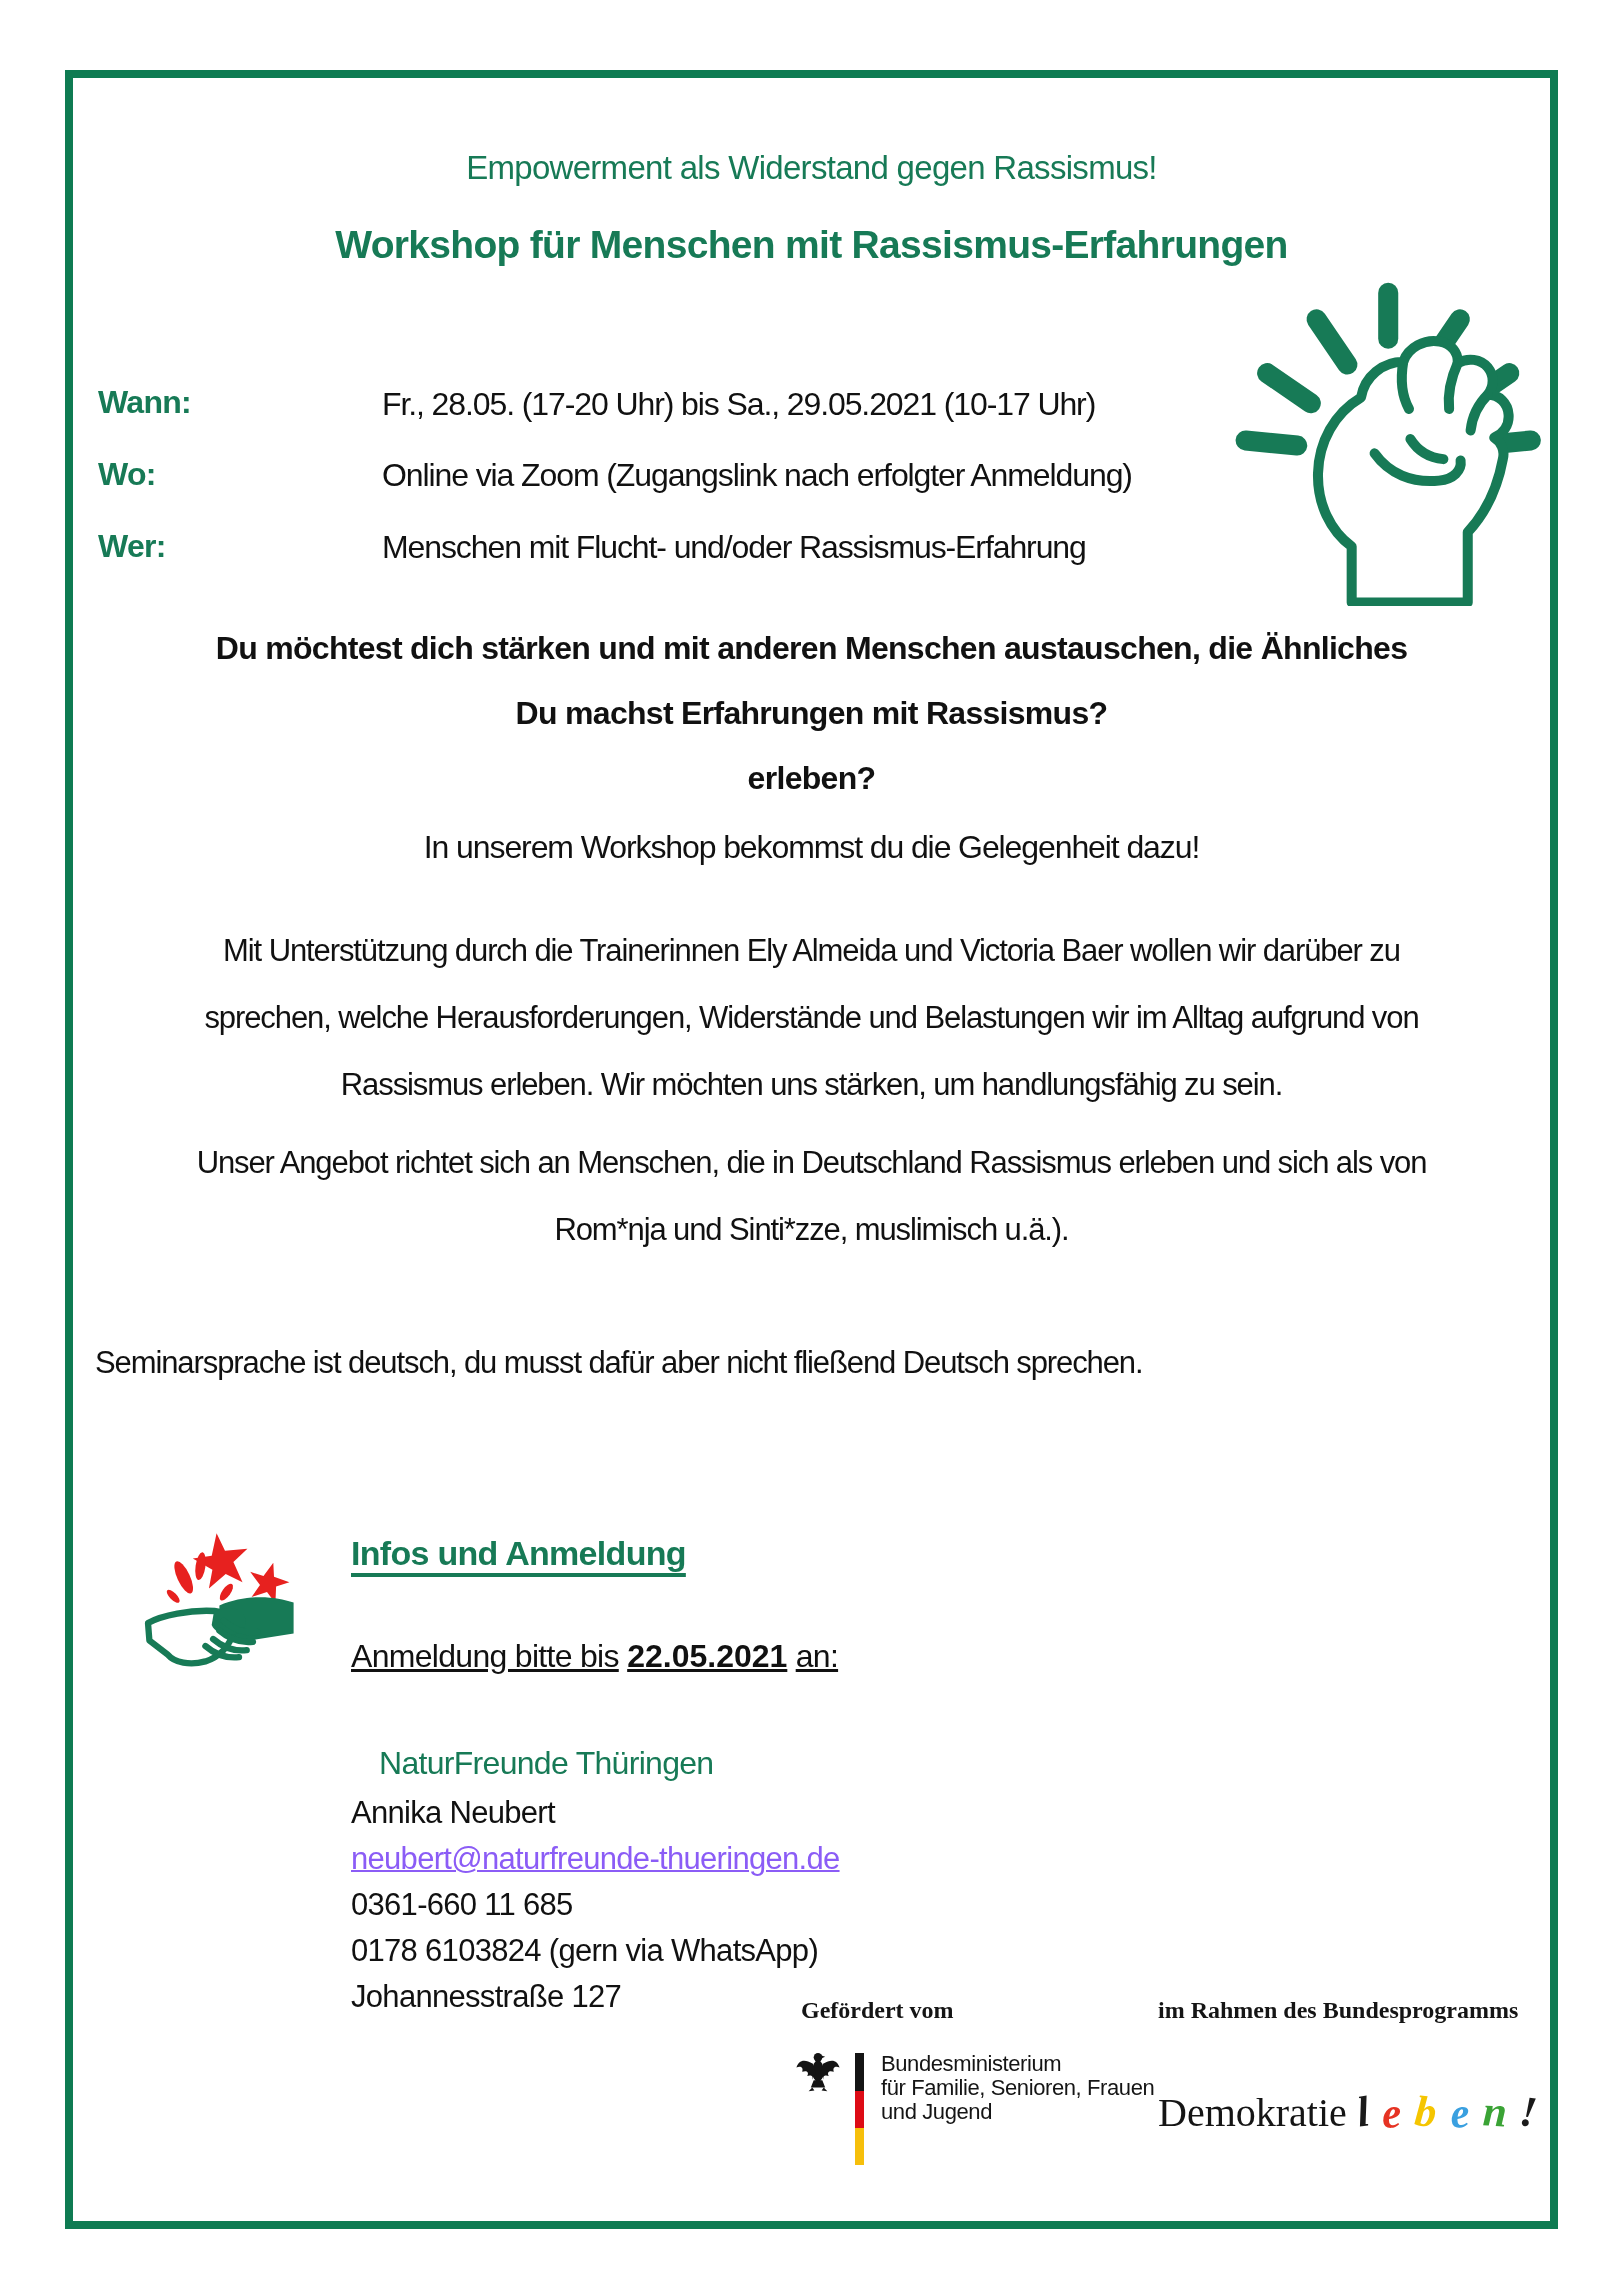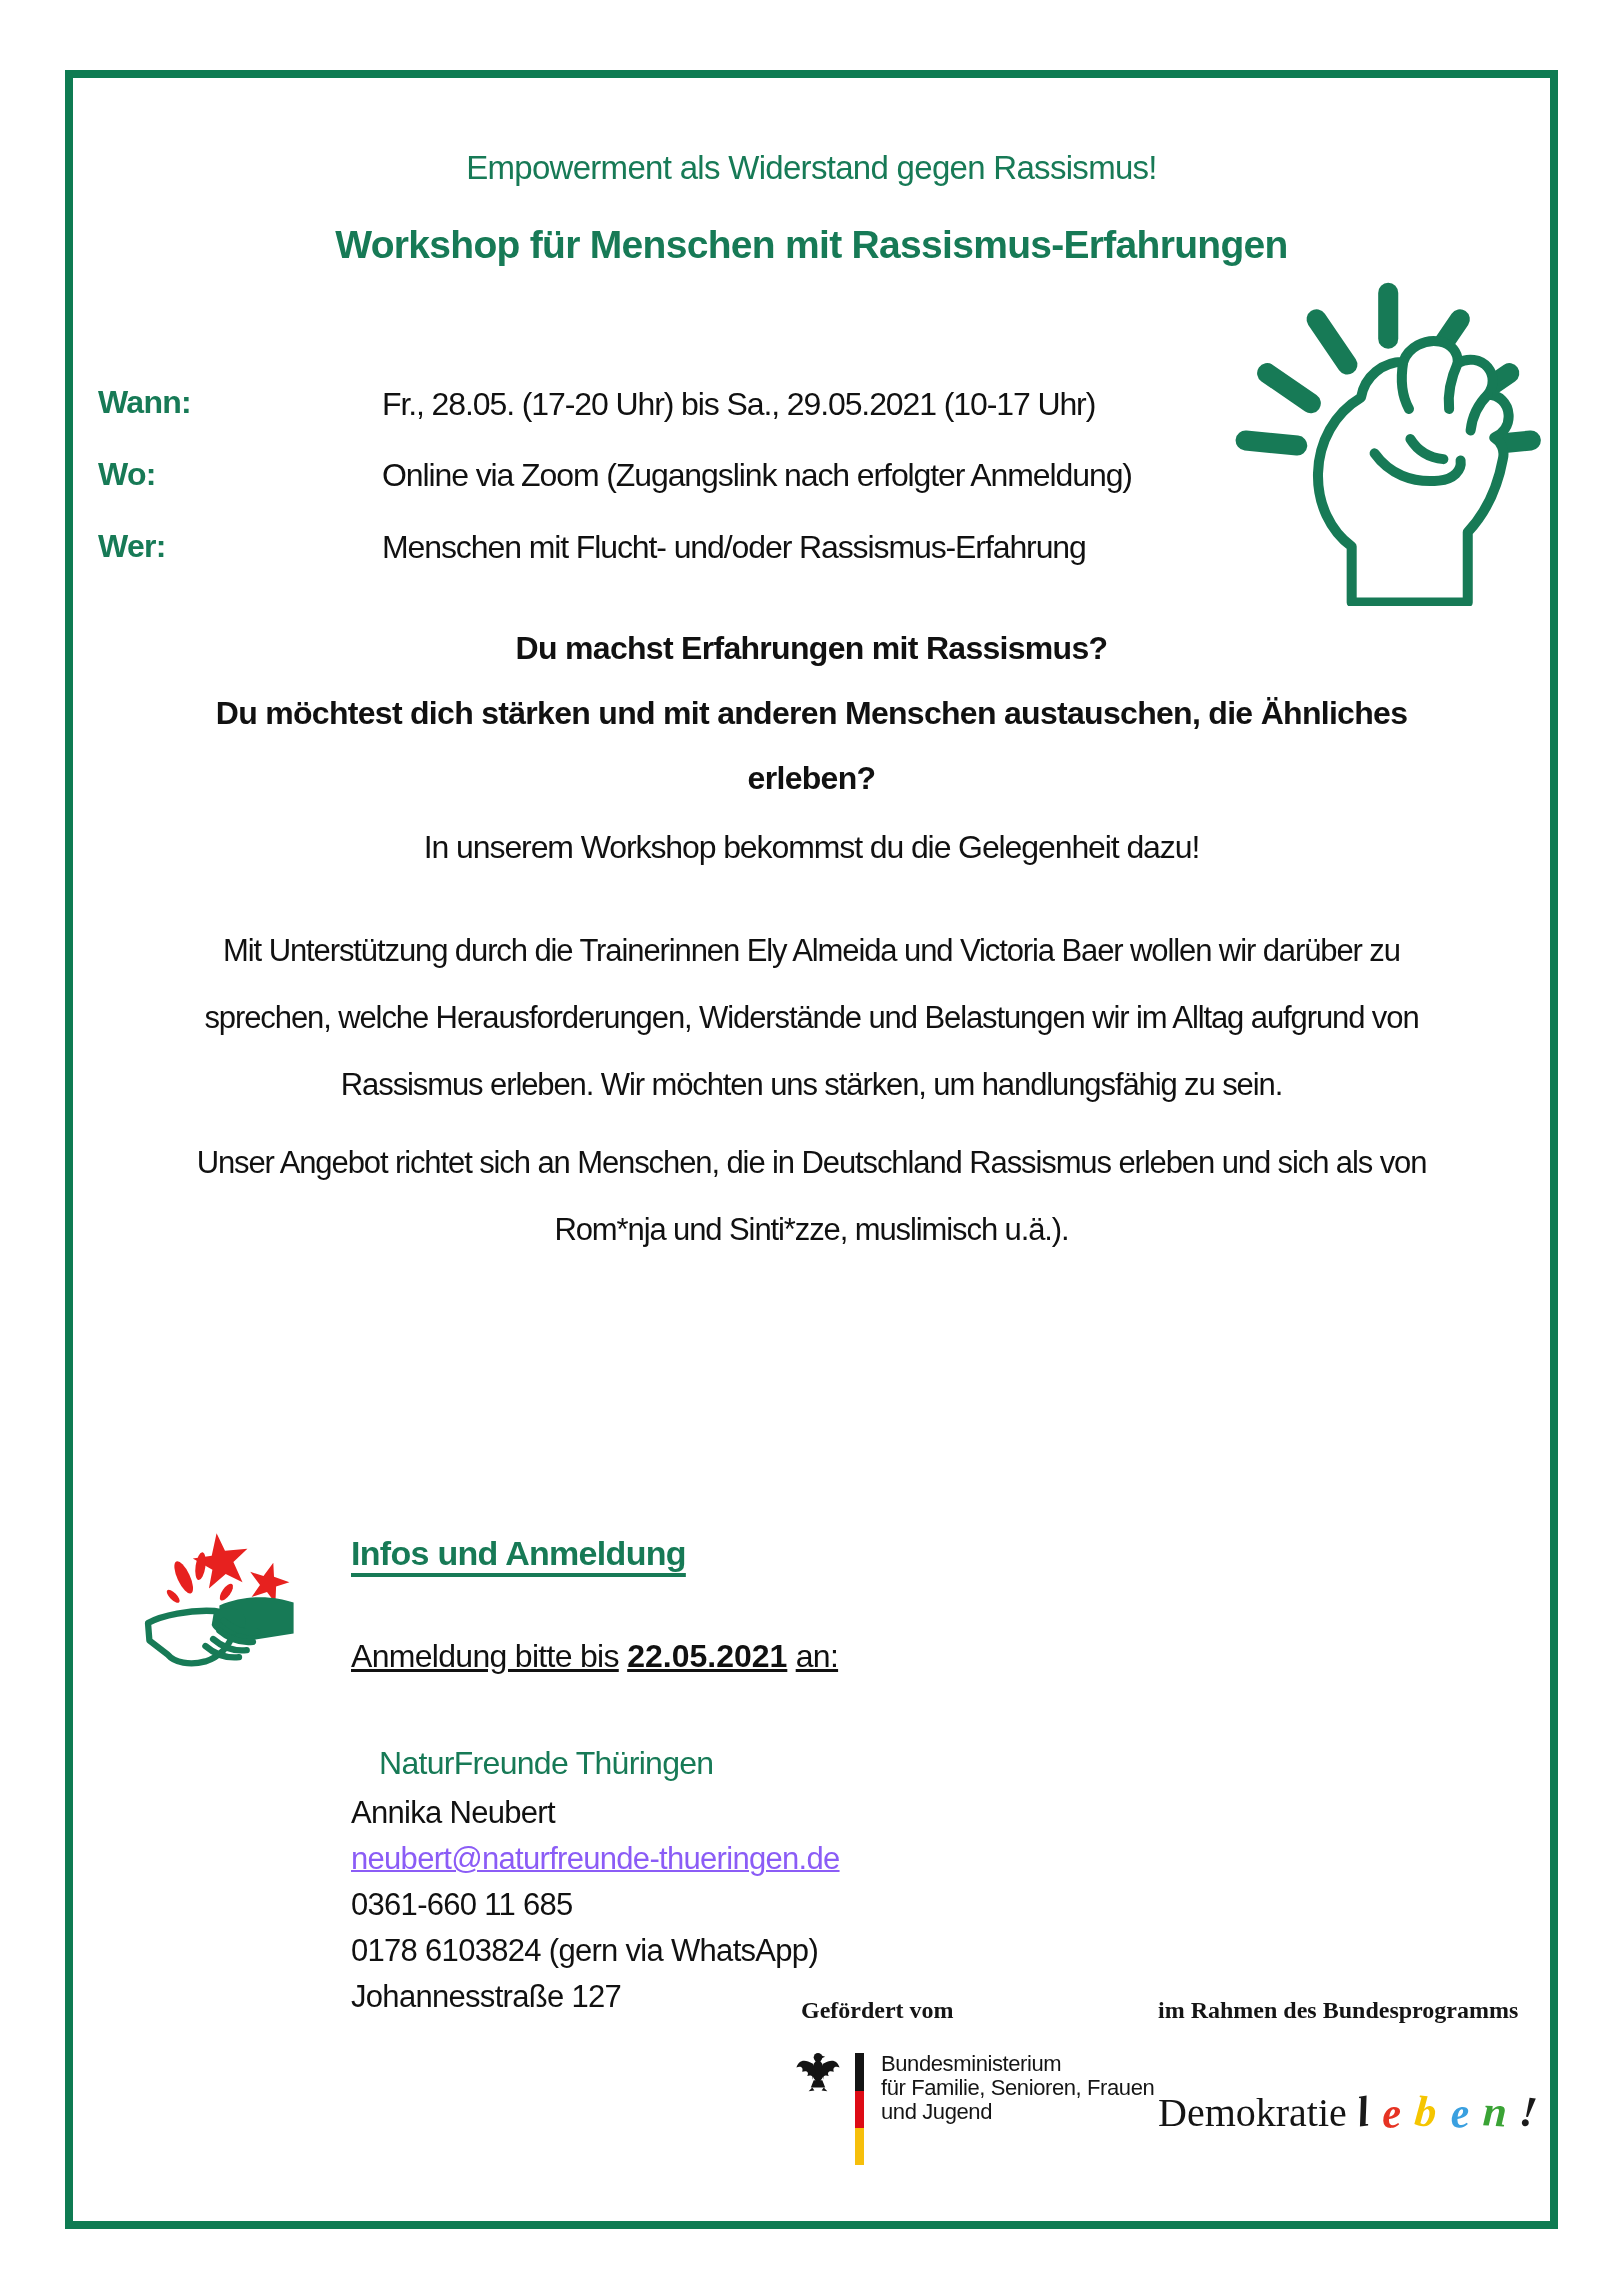--- a/index.html
+++ b/index.html
@@ -102,38 +102,39 @@
   <div>
     <div class="detail-label" style="top:456px">Wo:</div>
     <div class="detail-value" style="top:457px">Online via Zoom (Zugangslink nach erfolgter Anmeldung)</div>
   </div>
   <div>
     <div class="detail-label" style="top:528px">Wer:</div>
     <div class="detail-value" style="top:529px">Menschen mit Flucht- und/oder Rassismus-Erfahrung</div>
   </div>
 
   <div class="abs center questions">
+    <div>Du möchtest dich stärken und mit anderen Menschen austauschen, die Ähnliches</div>
     <div>Du machst Erfahrungen mit Rassismus?</div>
-    <div>Du möchtest dich stärken und mit anderen Menschen austauschen, die Ähnliches</div>
     <div>erleben?</div>
   </div>
 
   <div class="abs center intro">In unserem Workshop bekommst du die Gelegenheit dazu!</div>
 
   <div class="abs para para1">
     <div>Mit Unterstützung durch die Trainerinnen Ely Almeida und Victoria Baer wollen wir darüber zu</div>
     <div>sprechen, welche Herausforderungen, Widerstände und Belastungen wir im Alltag aufgrund von</div>
     <div>Rassismus erleben. Wir möchten uns stärken, um handlungsfähig zu sein.</div>
   </div>
 
   <div class="abs para para2">
     <div>Unser Angebot richtet sich an Menschen, die in Deutschland Rassismus erleben und sich als von</div>
     <div>Rom*nja und Sinti*zze, muslimisch u.ä.).</div>
   </div>
 
+  <div class="abs seminar">Seminarsprache ist deutsch, du musst dafür aber nicht fließend Deutsch sprechen.</div>
 
   <div class="abs nf-logo">
     <svg width="158" height="161" viewBox="0 0 220 230" aria-hidden="true">
       <g fill="#e7211f">
         <polygon points="108,9 120,34 152,31 132,50 145,79 121,67 97,88 102,61 74,45 101,41"></polygon>
         <polygon points="189,51 190,71 212,79 193,85 192,109 180,93 158,100 170,83 156,64 175,70"></polygon>
         <ellipse cx="61" cy="72" rx="9" ry="25" transform="rotate(-25 61 72)"></ellipse>
         <ellipse cx="85" cy="56" rx="7" ry="20" transform="rotate(8 85 56)"></ellipse>
         <ellipse cx="122" cy="93" rx="6" ry="14" transform="rotate(35 122 93)"></ellipse>
         <ellipse cx="46" cy="99" rx="5" ry="12" transform="rotate(-45 46 99)"></ellipse>

